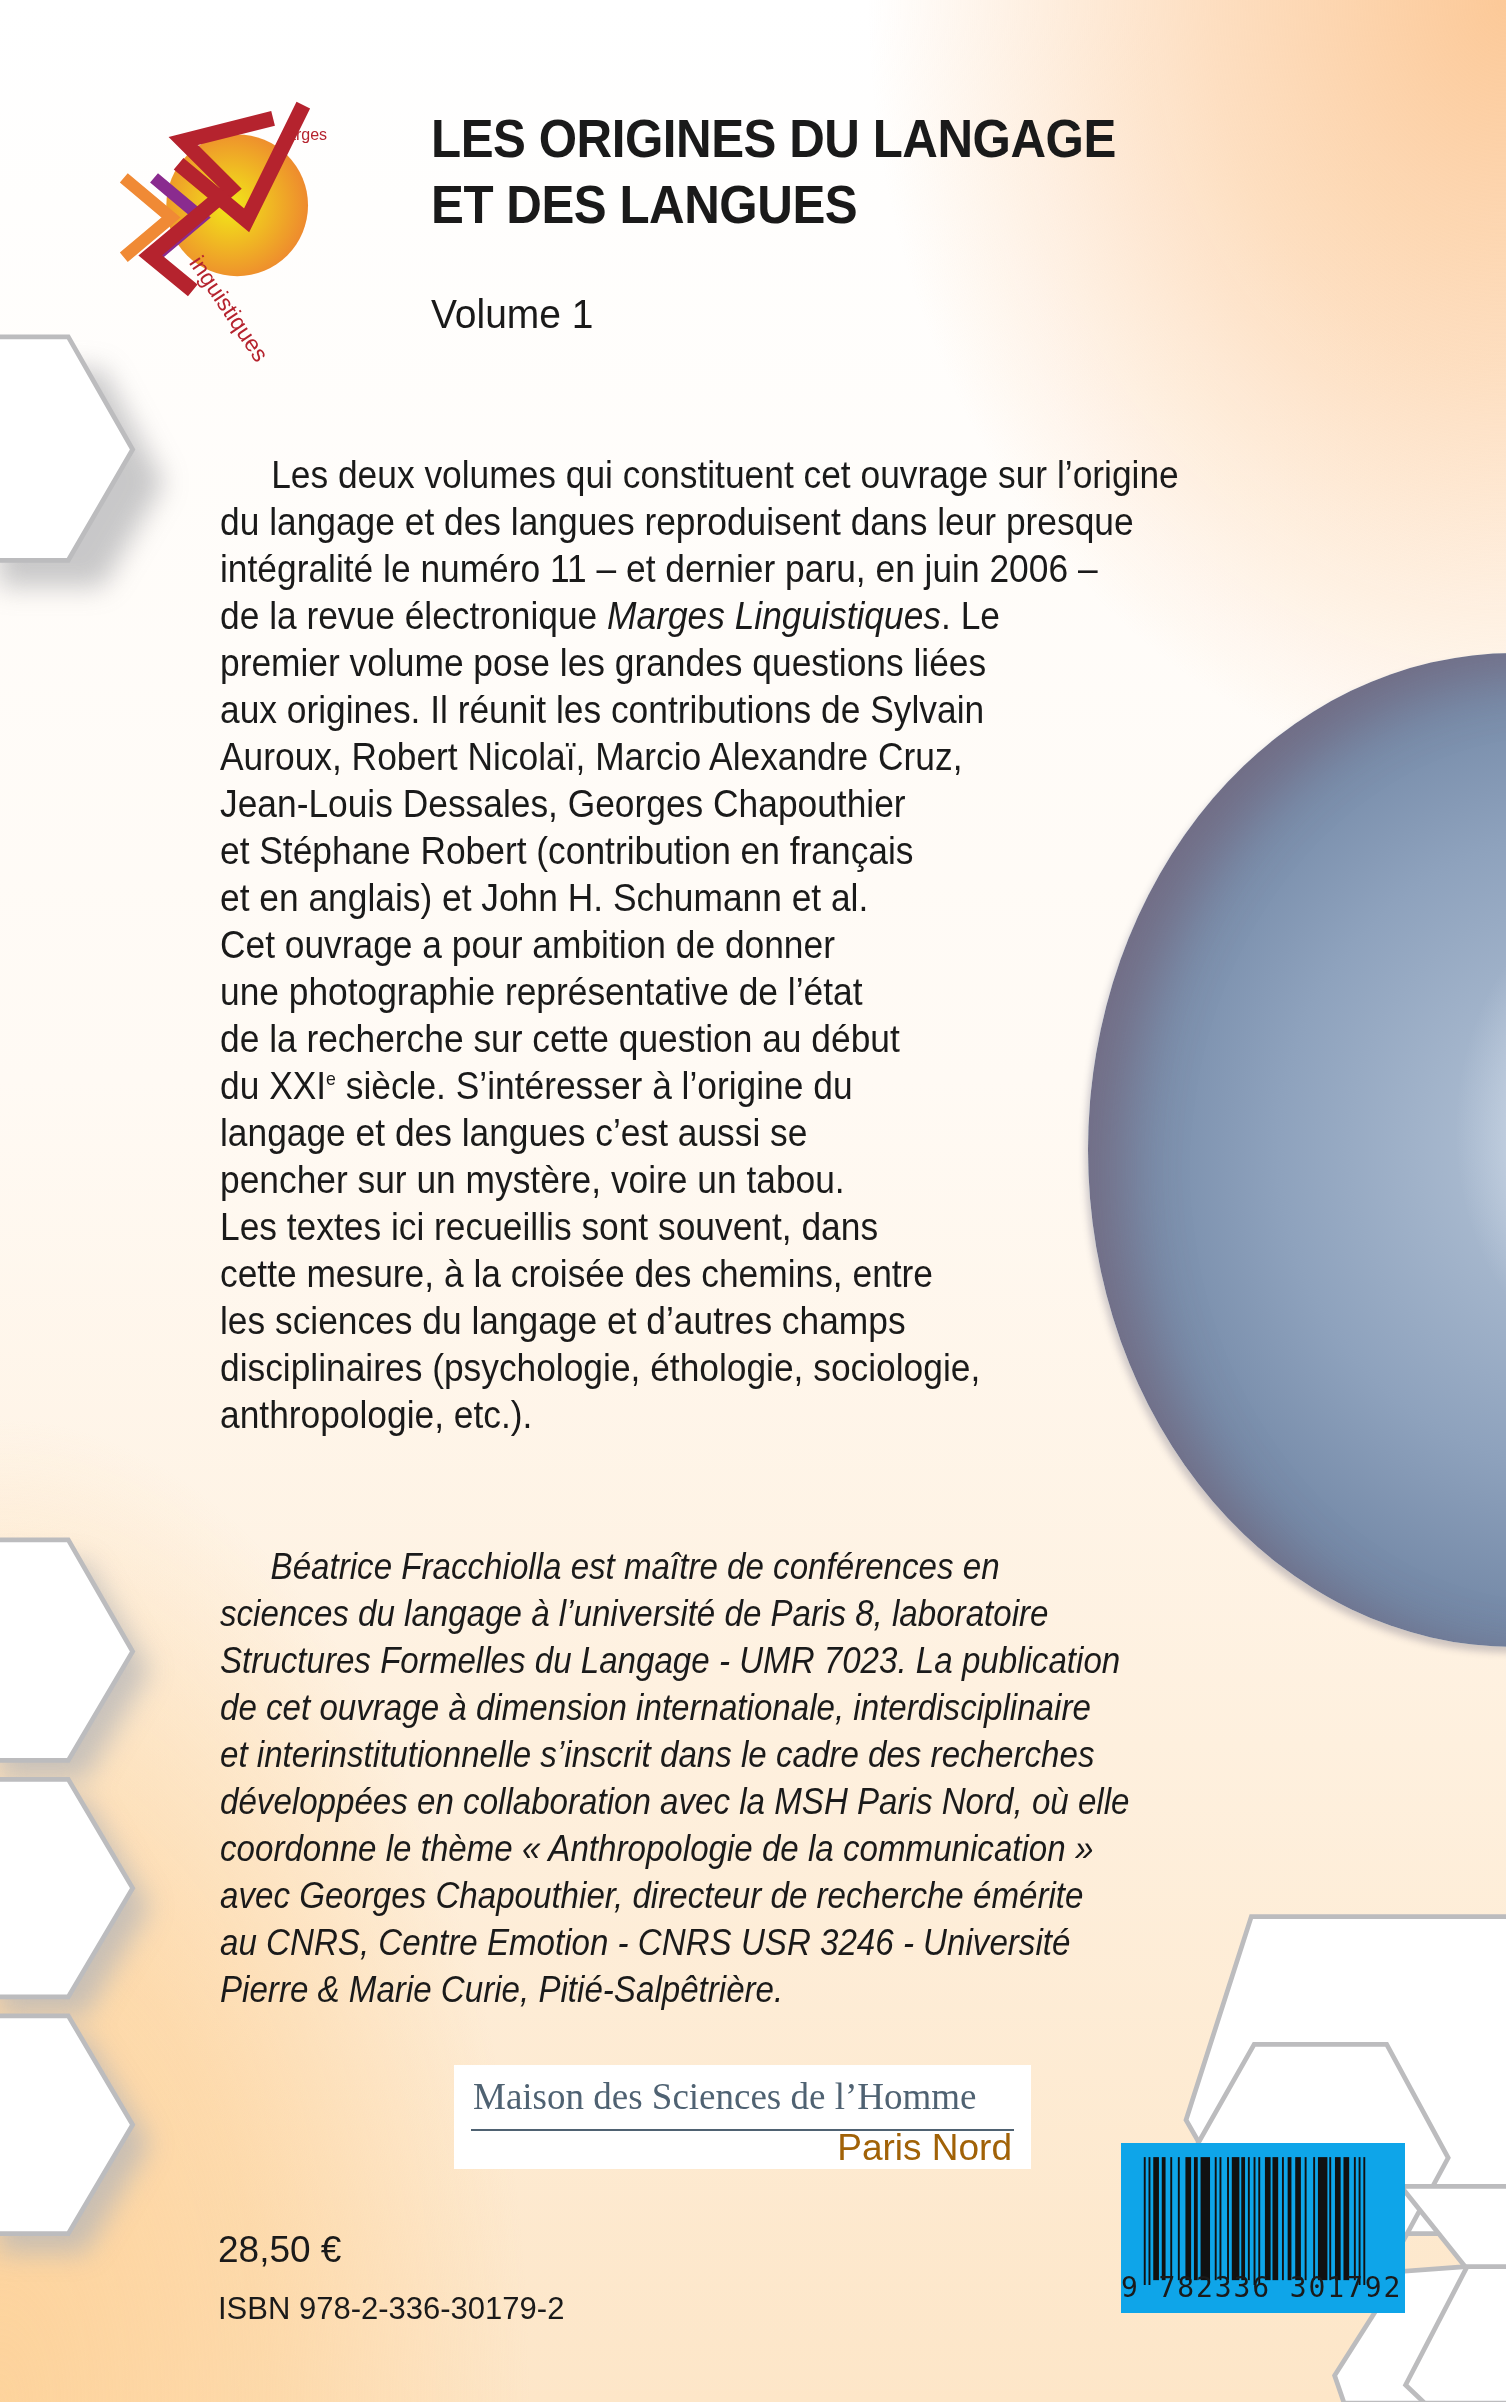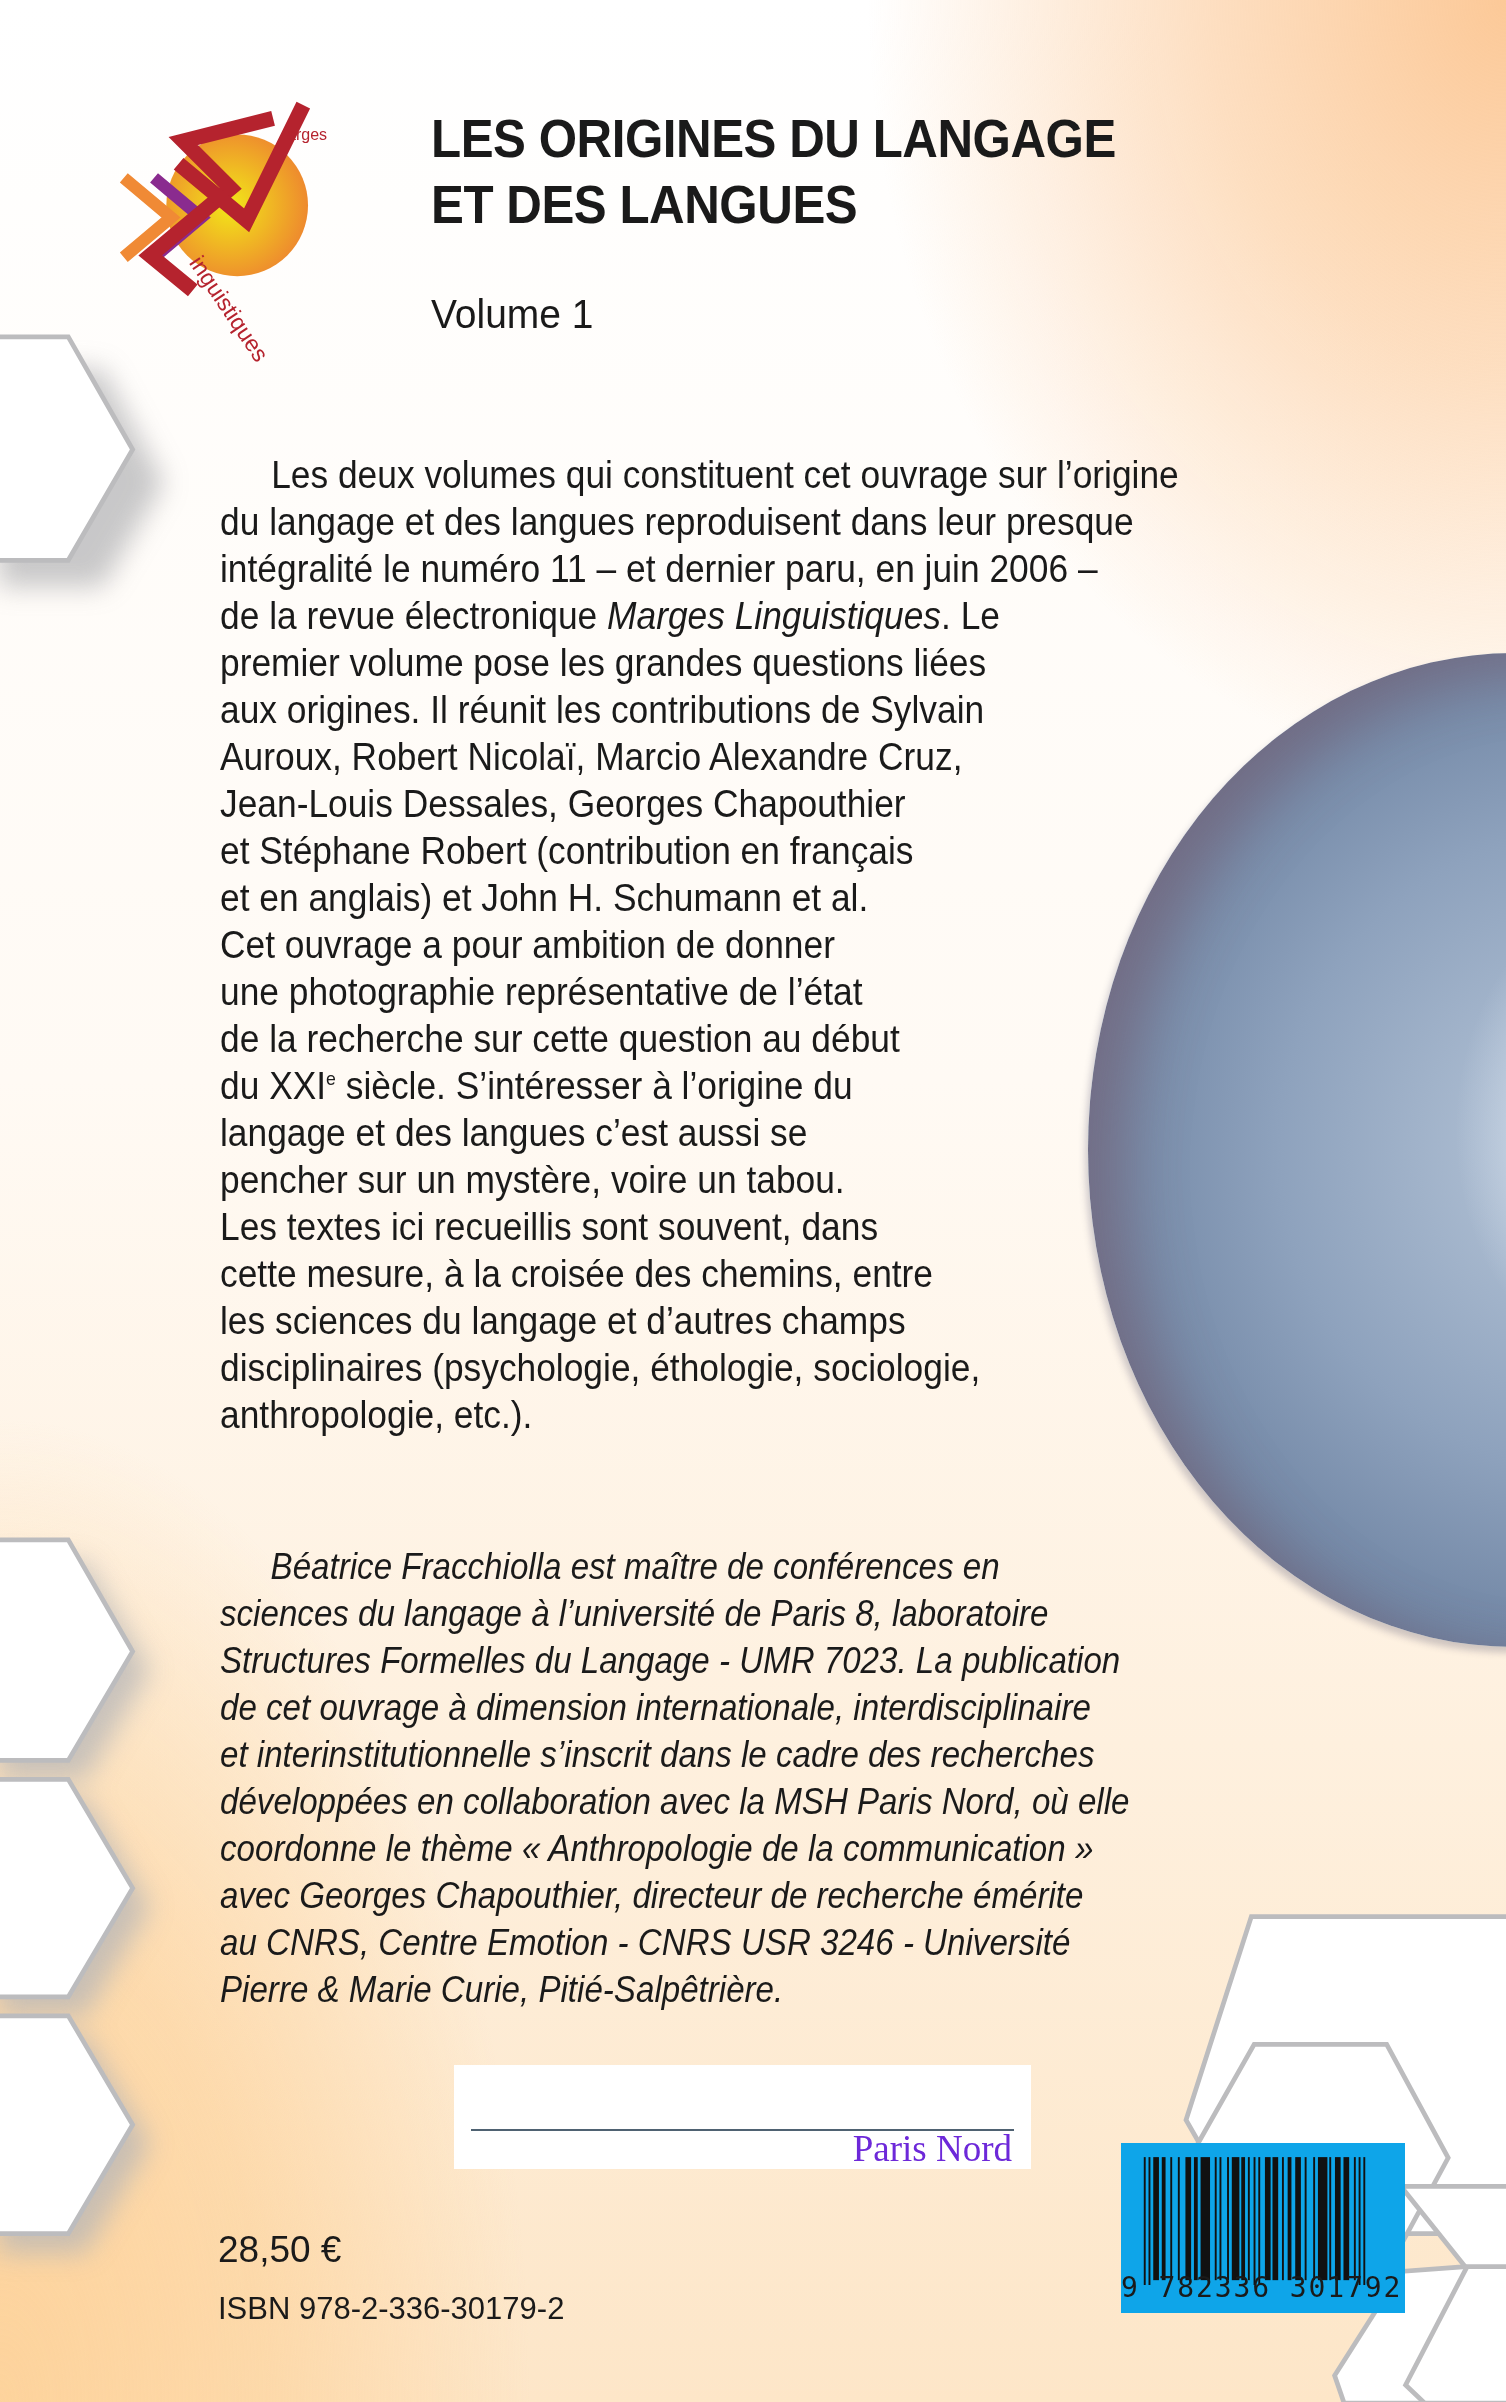--- a/index.html
+++ b/index.html
@@ -25,21 +25,21 @@
   }
   .para1 { position: absolute; left: 220px; top: 452px; width: 1050px; font-size: 38px; line-height: 47px; text-align: justify; transform: scaleX(0.93); transform-origin: left top; }
   .para1 .line { display: block; white-space: nowrap; }
   .para2 { position: absolute; left: 220px; top: 1543px; width: 1079px; font-size: 36px; line-height: 47px; font-style: italic; transform: scaleX(0.92); transform-origin: left top; }
   .para2 .line { display: block; white-space: nowrap; }
   .indent { padding-left: 55px; }
   sup { font-size: 0.5em; vertical-align: super; line-height: 0; }
   .msh { position: absolute; left: 454px; top: 2065px; width: 577px; height: 104px; background: #ffffff; }
   .msh-line1 { position: absolute; left: 19px; top: 9.5px; font-family: "Liberation Serif", serif; font-size: 37px; color: #4f6272; white-space: nowrap; }
   .msh-rule { position: absolute; left: 17px; right: 17px; top: 64px; height: 1.9px; background: #4f6272; }
-  .msh-line2 { position: absolute; right: 19px; top: 62px; font-family: Liberation Serif, serif; font-size: 37px; color: #6d28d9; }
+  .msh-line2 { position: absolute; right: 19px; top: 62px; font-family: Liberation Sans, sans-serif; font-size: 37px; color: #a16207; }
   .price { position: absolute; left: 218px; top: 2229px; font-size: 37px; }
   .isbn { position: absolute; left: 218px; top: 2279px; font-size: 31px; margin-top: 12px; }
   .barcode-box { position: absolute; left: 1121px; top: 2143px; width: 284px; height: 170px; background: #0ea5e9; }
   .barcode { position: absolute; left: 19px; top: 14px; width: 265px; height: 128px; }
   .barcode-digits { position: absolute; left: 0px; top: 128px; font-family: "DejaVu Sans Mono", monospace; font-size: 28px; letter-spacing: 1.9px; white-space: nowrap; }
 </style>
 </head>
 <body>
 
 <svg class="layer" viewBox="0 0 1592 2539">
@@ -127,20 +127,21 @@
   <span class="line">de cet ouvrage à dimension internationale, interdisciplinaire</span>
   <span class="line">et interinstitutionnelle s’inscrit dans le cadre des recherches</span>
   <span class="line">développées en collaboration avec la MSH Paris Nord, où elle</span>
   <span class="line">coordonne le thème « Anthropologie de la communication »</span>
   <span class="line">avec Georges Chapouthier, directeur de recherche émérite</span>
   <span class="line">au CNRS, Centre Emotion - CNRS USR 3246 - Université</span>
   <span class="line">Pierre &amp; Marie Curie, Pitié-Salpêtrière.</span>
 </div>
 
 <div class="msh">
+  <span class="msh-line1">Maison des Sciences de l’Homme</span>
   <div class="msh-rule"></div>
   <span class="msh-line2">Paris Nord</span>
 </div>
 
 <div class="price">28,50 €</div>
 <div class="isbn">ISBN 978-2-336-30179-2</div>
 
 <div class="barcode-box">
   <svg class="barcode" viewBox="0 0 280 135">
     <g fill="#111">

